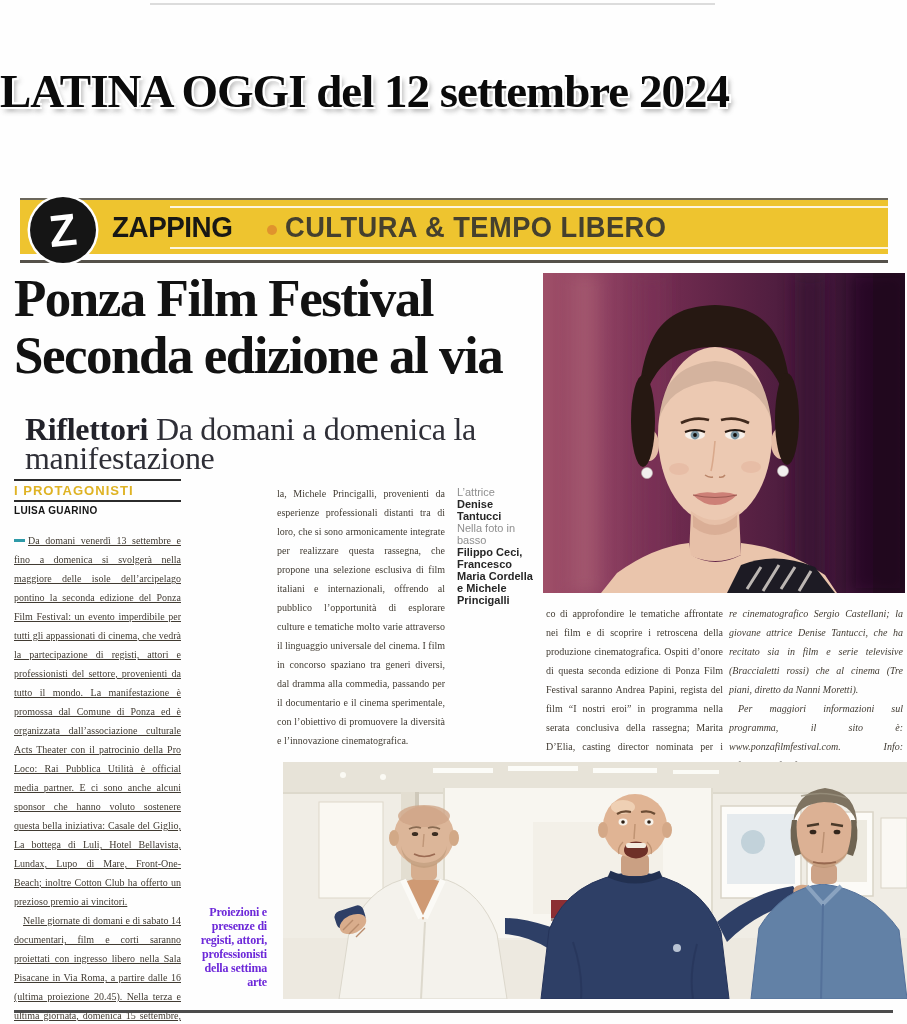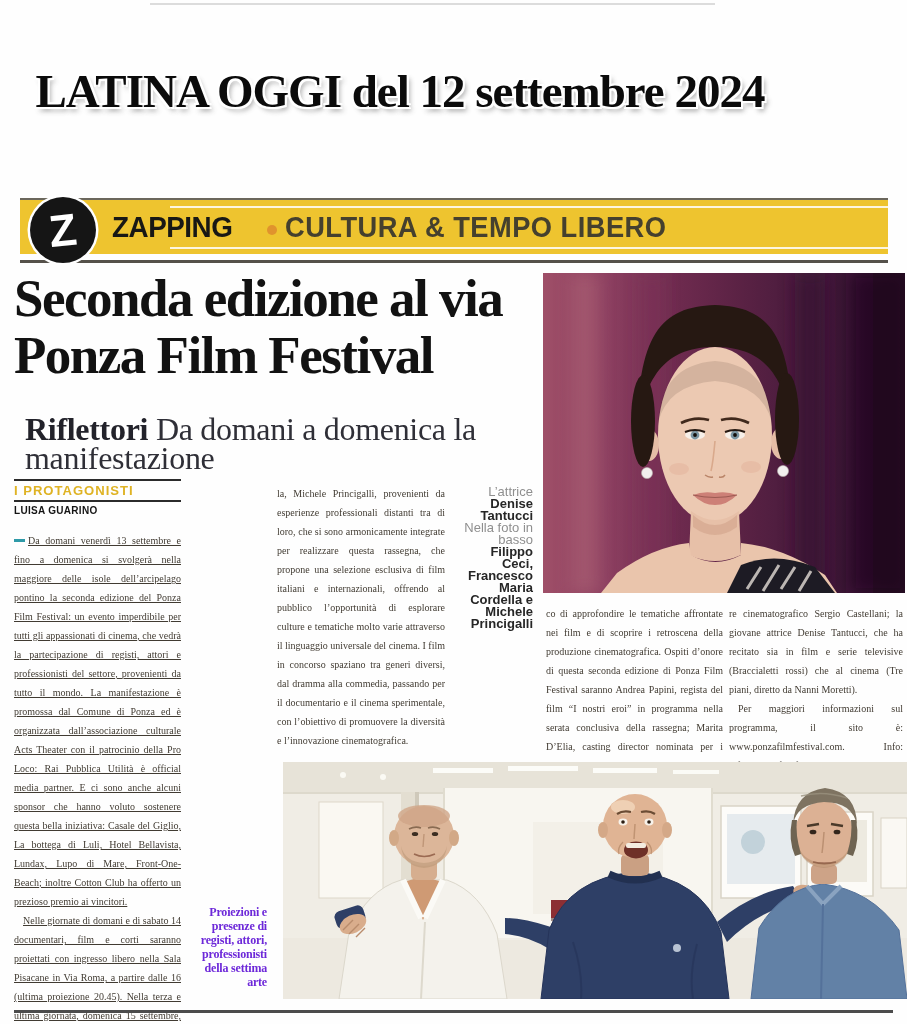--- a/index.html
+++ b/index.html
@@ -2,21 +2,21 @@
 <html><head>
 <meta charset="utf-8">
 <style>
   html,body{margin:0;padding:0;background:#ffffff;}
   #page{position:relative;width:907px;height:1024px;background:#fefefe;overflow:hidden;
         font-family:"Liberation Serif",serif;}
   .abs{position:absolute;}
 
   
   #top-edge{left:150px;top:3px;width:565px;height:2px;background:#dcdcdc;}
-  #masthead{left:0;top:64px;width:800px;text-align:center;font-weight:bold;font-size:47px;
+  #masthead{left:0;top:64px;width:800px;text-align:left;font-weight:bold;font-size:47px;
     color:#0b0b0b;letter-spacing:-1px;
     text-shadow:-2px -2px 0 #fff,2px -2px 0 #fff,-2px 2px 0 #fff,2px 2px 0 #fff,
                 0 0 4px #fff,3px 4px 5px rgba(60,60,60,.45);}
 
   
   #banner{left:20px;top:196px;width:868px;height:74px;}
   .banner-topline{position:absolute;left:0;top:2px;width:100%;height:2px;background:#6b675c;}
   .banner-yellow{position:absolute;left:0;top:4px;width:100%;height:54px;background:#eec42f;}
   .banner-hair-top{position:absolute;left:150px;top:10px;right:0;height:1.5px;background:rgba(255,255,255,.85);}
   .banner-hair-bot{position:absolute;left:150px;top:51px;right:0;height:1.5px;background:rgba(255,255,255,.85);}
@@ -44,29 +44,29 @@
     transform:scaleX(.97);transform-origin:left;}
   .byline{font-weight:bold;font-size:10px;color:#141414;letter-spacing:.3px;margin-top:3px;}
 
   
   .bodycol{font-size:10px;line-height:19px;text-align:justify;color:#413b32;overflow-wrap:break-word;}
   .bodycol p{margin:0;}
   .bodycol p.ind{text-indent:9px;}
   #col1{left:14px;top:531px;width:167px;text-decoration:underline;}
   #col2{left:277px;top:484px;width:168px;}
   #col3{left:546px;top:604px;width:177px;}
-  #col4{left:729px;top:604px;width:174px;}
+  #col4{left:729px;top:604px;width:174px;font-style:italic;}
   .lead-dash{display:inline-block;width:11px;height:3.5px;background:#2f9aa8;margin-right:3px;
     vertical-align:2px;}
   .copyright{text-align:right;font-family:"Liberation Sans",sans-serif;font-size:6.5px;
     color:#8d8d86;margin-top:3px;letter-spacing:.3px;}
 
   
   #caption-top{left:457px;top:486px;width:76px;font-family:"Liberation Sans",sans-serif;
-    font-size:13px;line-height:12px;color:#8f8f8f;text-align:right;}
+    font-size:11px;line-height:12px;color:#8f8f8f;}
   #caption-top span{display:block;}
   #caption-top .b{font-weight:bold;color:#262626;}
   #caption-bottom{left:183px;top:905px;width:84px;text-align:right;font-family:Liberation Serif, serif;
     font-weight:bold;font-size:12px;line-height:14px;color:#6d28d9;letter-spacing:-.2px;}
 
   
   #photo-top{left:543px;top:273px;width:362px;height:320px;}
   #photo-bottom{left:283px;top:762px;width:624px;height:237px;}
   #photo-top svg,#photo-bottom svg{display:block;width:100%;height:100%;}
 
@@ -89,22 +89,22 @@
     <div class="banner-botline"></div>
     <div id="z-badge">
       <span>Z</span>
     </div>
     <div class="banner-zapping">ZAPPING</div>
     <div class="banner-dot"></div>
     <div class="banner-section">CULTURA &amp; TEMPO LIBERO</div>
   </div>
 
   <div class="abs" id="headline">
+    <div>Ponza Film Festival</div>
     <div>Seconda edizione al via</div>
-    <div>Ponza Film Festival</div>
   </div>
 
   <div class="abs" id="kicker">
     <div><span class="b">Riflettori</span> <span>Da domani a domenica la manifestazione</span></div>
   </div>
 
   <div class="abs" id="tagblock">
     <div class="tag-rule"></div>
     <div class="tag-text">I PROTAGONISTI</div>
     <div class="tag-rule"></div>

